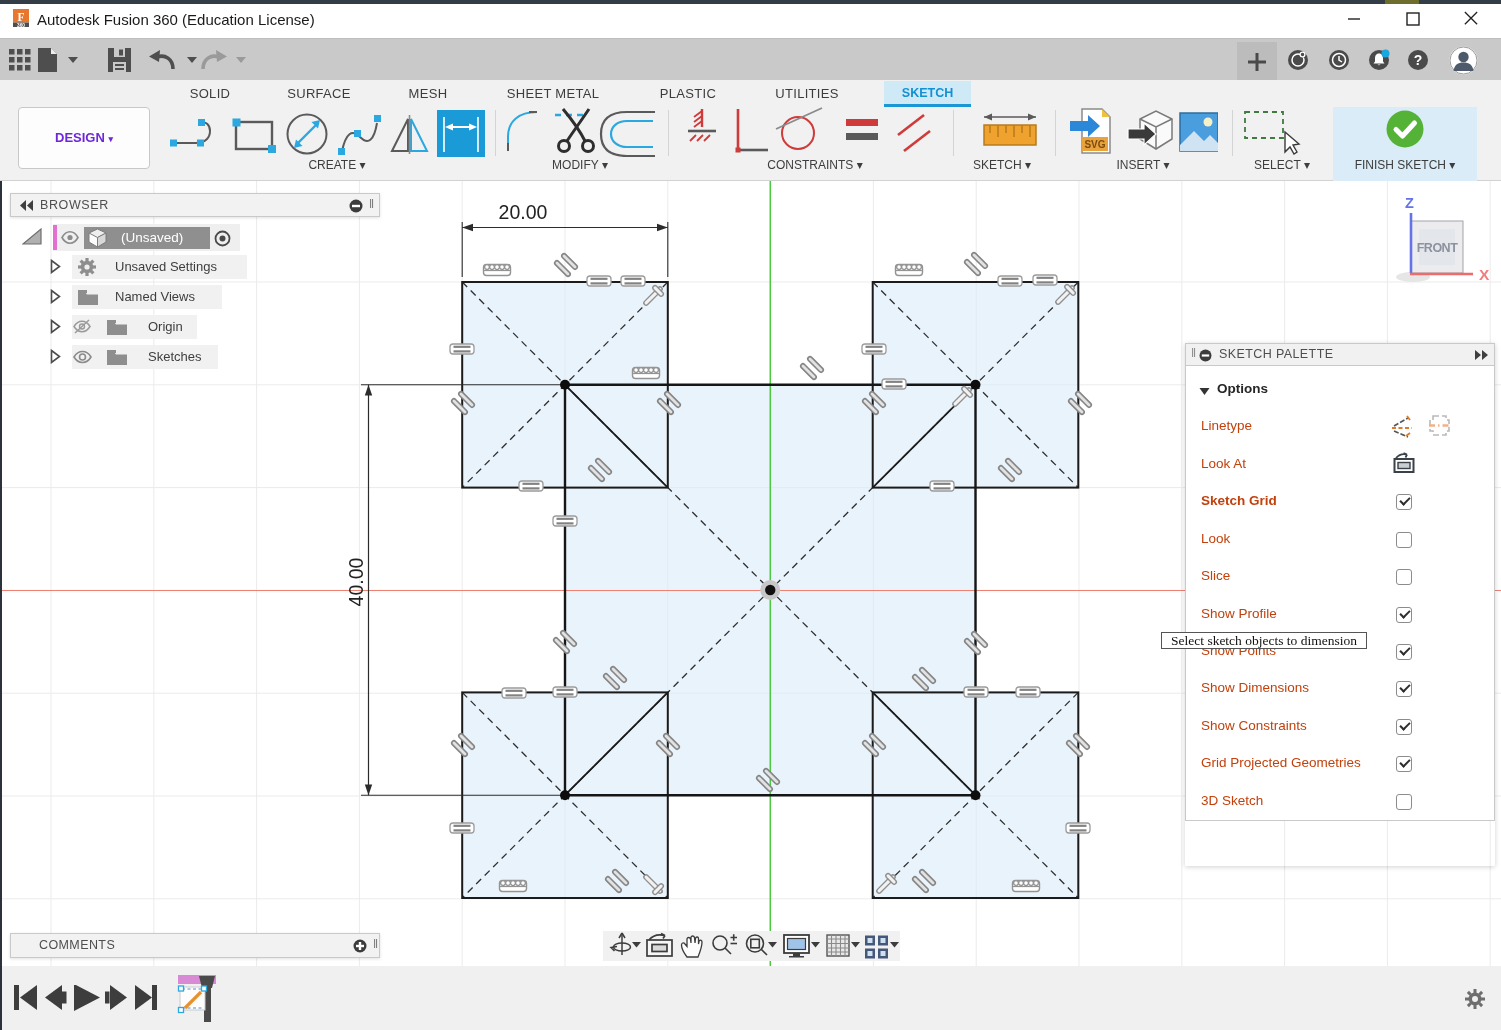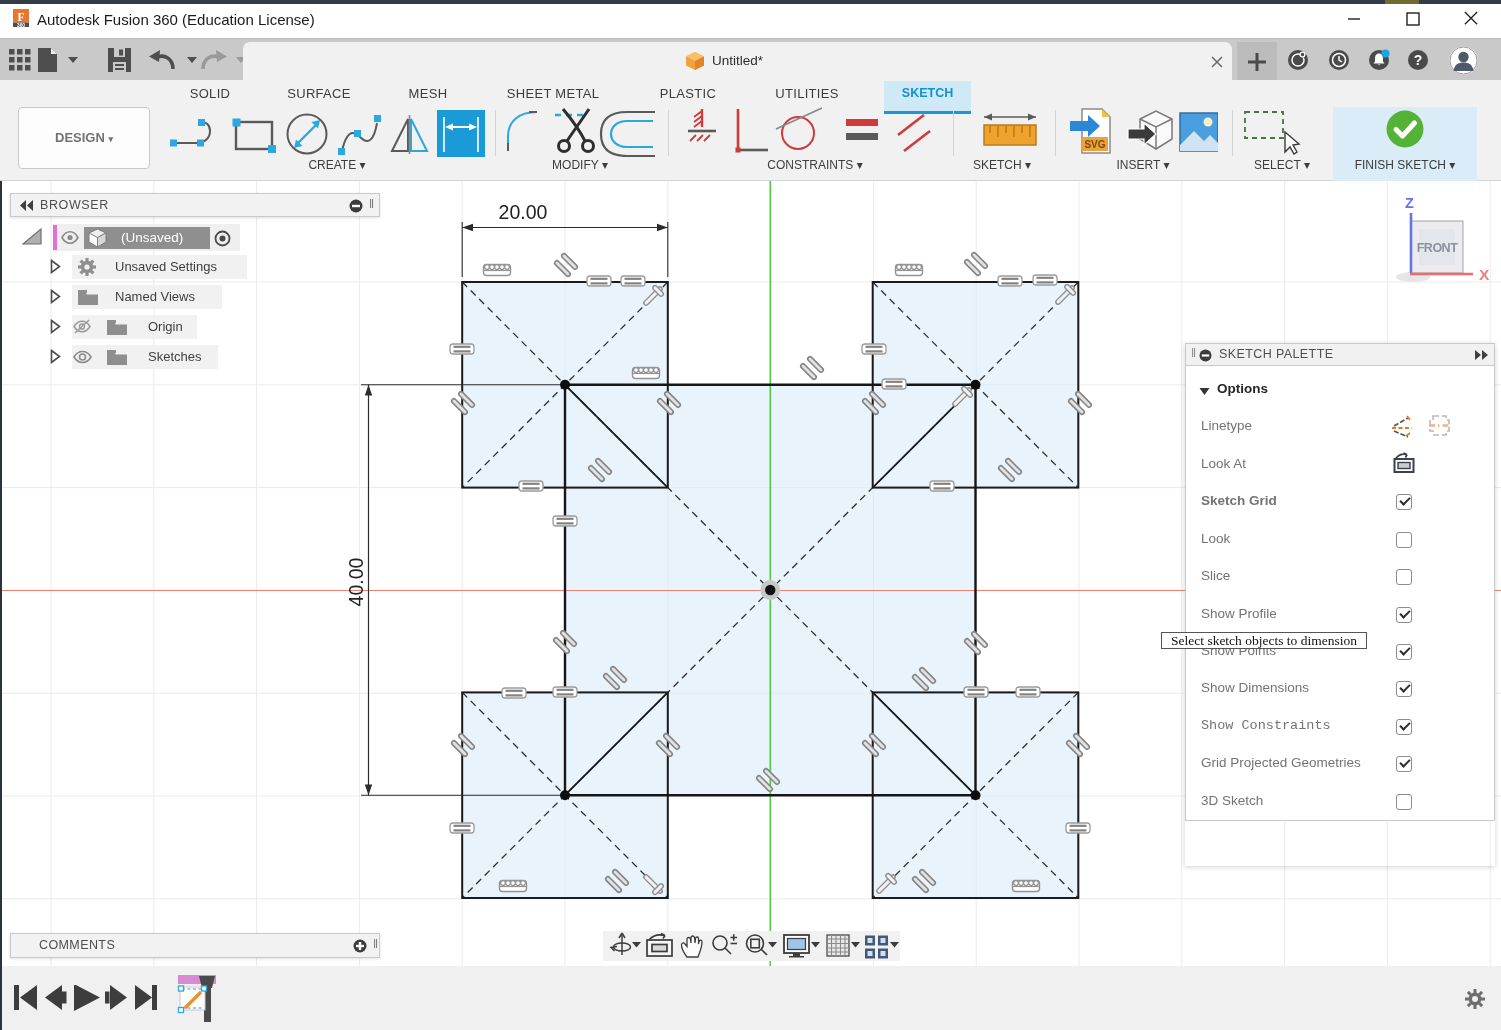--- a/index.html
+++ b/index.html
@@ -8,37 +8,37 @@
   #topstrip .olive { position:absolute; left:1385px; top:0; width:34px; height:4px; background:#6e6d2e; }
   #titlebar { position:absolute; left:0; top:4px; width:1501px; height:34px; background:#fff; }
   #titlebar .appicon { position:absolute; left:13px; top:5px; width:16px; height:18px; }
   #titlebar .title { position:absolute; left:37px; top:7px; font-size:15px; color:#1a1a1a; }
   .winbtn { position:absolute; top:0; width:14px; height:30px; color:#222; }
   #apptoolbar { position:absolute; left:0; top:38px; width:1501px; height:42px; background:#c9c9c9; border-top:1px solid #bdbdbd; }
   #doctab { position:absolute; left:243px; top:3px; width:989px; height:39px; background:#f1f1f1; border-radius:7px 7px 0 0; }
   #plusbtn { position:absolute; left:1237px; top:3px; width:40px; height:39px; background:#bcbcbc; }
   #ribbon { position:absolute; left:0; top:80px; width:1501px; height:101px; background:#f1f1f1; border-bottom:1px solid #d2d2d2; }
   .rtab { position:absolute; top:0; height:27px; font-size:13px; letter-spacing:0.3px; color:#3c3c3c; text-align:center; line-height:27px; }
-  #sketchtab { position:absolute; left:884px; top:1px; width:87px; height:33px; background:#cfe9f7; }
+  #sketchtab { position:absolute; left:884px; top:1px; width:87px; height:26px; background:#cfe9f7; }
   #sketchtab .ul { position:absolute; left:0; bottom:0; width:87px; height:3px; background:#1b97d5; }
   #sketchtab .tx { width:100%; text-align:center; font-size:12.5px; font-weight:bold; color:#1391d1; line-height:24px; }
   .grouplabel { position:absolute; top:78px; font-size:12px; color:#3d3d3d; text-align:center; white-space:nowrap; }
   .gsep { position:absolute; top:30px; width:1px; height:46px; background:#d4d4d4; }
-  #designbox { position:absolute; left:18px; top:27px; width:132px; height:62px; background:#fdfdfd; border:1px solid #c8c8c8; border-radius:4px; text-align:center; line-height:60px; font-size:13px; font-weight:bold; color:#737373; }
+  #designbox { position:absolute; left:18px; top:27px; width:132px; height:62px; background:#fdfdfd; border:1px solid #c8c8c8; border-radius:4px; text-align:center; line-height:60px; font-size:13px; font-weight:bold; color:#6d28d9; }
   #finishblock { position:absolute; left:1333px; top:27px; width:144px; height:74px; background:#d9ecf8; }
   #canvas { position:absolute; left:0; top:181px; width:1501px; height:849px; background:#fff; }
   #leftstrip { position:absolute; left:0; top:0; width:2px; height:849px; background:#2c323c; z-index:50; }
   .panelhdr { position:absolute; background:#f2f2f2; border:1px solid #c9c9c9; font-size:12.5px; color:#4e4e4e; box-shadow:0 1px 3px rgba(0,0,0,0.12); }
   #browserhdr { left:10px; top:12px; width:370px; height:24px; }
   #commentshdr { left:10px; top:752px; width:370px; height:25px; }
   #palette { position:absolute; left:1185px; top:162px; width:310px; height:523px; z-index:30; box-shadow:0 1px 5px rgba(0,0,0,0.18);}
   #palhdr { position:absolute; left:0; top:0; width:310px; height:23px; background:#f1f1f1; border:1px solid #c9c9c9; font-size:12.5px; color:#4e4e4e; }
   #palbody { position:absolute; left:0; top:23px; width:310px; height:455px; background:#fff; border:1px solid #c9c9c9; border-top:none; }
   #palfoot { position:absolute; left:0; top:478px; width:310px; height:45px; background:#f1f1f1; border:1px solid #c9c9c9; border-top:1px solid #d8d8d8; }
-  .palrow { position:absolute; left:15px; font-size:13.5px; color:#737373; }
+  .palrow { position:absolute; left:15px; font-size:13.5px; color:#c2410c; }
   .cbx { position:absolute; left:210px; width:16px; height:16px; border:1px solid #8c8c8c; border-radius:3px; background:#fff; }
   .cbx.on::after { content:""; position:absolute; left:3px; top:2px; width:8px; height:4px; border-left:2.2px solid #2e2e2e; border-bottom:2.2px solid #2e2e2e; transform:rotate(-45deg); }
   #finishbtn { position:absolute; right:17px; top:10px; width:95px; height:24px; background:#f3f3f3; border:1px solid #adadad; font-size:13.5px; color:#8d8d8d; text-align:center; line-height:22px; }
   #tooltip { position:absolute; left:1161px; top:451px; width:206px; height:17px; background:#fff; border:1px solid #555; font-family:"Liberation Serif", serif; font-size:13.5px; color:#111; text-align:center; line-height:15px; z-index:40; }
   #navbar { position:absolute; left:603px; top:750px; width:297px; height:30px; background:#f1f1f1; z-index:20; }
   #timeline { position:absolute; left:0; top:785px; width:1501px; height:64px; background:#f0f0f0; z-index:10; }
 </style>
 </head>
 <body>
 <div id="topstrip">
@@ -92,31 +92,20 @@
   <svg style="position:absolute;left:148px;top:8px;" width="50" height="26" viewBox="0 0 50 26">
     <path d="M25 22 C25 12 17 7 9 10" fill="none" stroke="#4e4e4e" stroke-width="3.6"></path>
     <path d="M12 3 L11 15 L1 9.5 Z" fill="#4e4e4e"></path>
     <path d="M39 10 L49 10 L44 16 Z" fill="#4e4e4e"></path>
   </svg>
   <svg style="position:absolute;left:200px;top:8px;" width="50" height="26" viewBox="0 0 50 26">
     <path d="M3 22 C3 12 11 7 19 10" fill="none" stroke="#9a9a9a" stroke-width="3.6"></path>
     <path d="M16 3 L17 15 L27 9.5 Z" fill="#9a9a9a"></path>
     <path d="M36 10 L46 10 L41 16 Z" fill="#9a9a9a"></path>
   </svg>
-  <div id="doctab">
-    <svg style="position:absolute;left:442px;top:9px;" width="20" height="20" viewBox="0 0 20 20">
-      <path d="M10 1 L19 5.5 L19 14.5 L10 19 L1 14.5 L1 5.5 Z" fill="#f1a23c"></path>
-      <path d="M10 1 L19 5.5 L10 10 L1 5.5 Z" fill="#f7bf68"></path>
-      <path d="M10 10 L19 5.5 L19 14.5 L10 19 Z" fill="#e8822a"></path>
-    </svg>
-    <div style="position:absolute;left:469px;top:11px;font-size:13.5px;color:#2e2e2e;">Untitled*</div>
-    <svg style="position:absolute;left:968px;top:14px;" width="12" height="12" viewBox="0 0 12 12">
-        <path d="M1 1 L11 11 M11 1 L1 11" stroke="#6e6e6e" stroke-width="1.6"></path>
-      </svg>
-  </div>
   <div id="plusbtn">
       <svg style="position:absolute;left:9px;top:9px;" width="22" height="22" viewBox="0 0 22 22">
         <path d="M11 2 L11 20 M2 11 L20 11" stroke="#4a4a4a" stroke-width="3"></path>
       </svg>
     </div>
   <svg style="position:absolute;left:1287px;top:10px;" width="22" height="22" viewBox="0 0 22 22">
     <circle cx="11" cy="11" r="10" fill="#4a4a4a"></circle>
     <circle cx="11" cy="11" r="6" fill="none" stroke="#fff" stroke-width="1.5"></circle>
     <path d="M14 4 L17 8" stroke="#4a4a4a" stroke-width="3"></path>
     <circle cx="15.5" cy="5.5" r="2.4" fill="none" stroke="#fff" stroke-width="1.3"></circle>
@@ -515,21 +504,21 @@
     <div class="palrow" style="top:165px;">Look</div>
         <div class="cbx" style="top:166px;"></div>
     <div class="palrow" style="top:202px;">Slice</div>
         <div class="cbx" style="top:203px;"></div>
     <div class="palrow" style="top:240px;">Show Profile</div>
         <div class="cbx on" style="top:241px;"></div>
     <div class="palrow" style="top:277px;">Show Points</div>
         <div class="cbx on" style="top:278px;"></div>
     <div class="palrow" style="top:314px;">Show Dimensions</div>
         <div class="cbx on" style="top:315px;"></div>
-    <div class="palrow" style="top:352px;font-family:Liberation Mono, monospace;">Show Constraints</div>
+    <div class="palrow" style="top:352px;">Show Constraints</div>
         <div class="cbx on" style="top:353px;"></div>
     <div class="palrow" style="top:389px;">Grid Projected Geometries</div>
         <div class="cbx on" style="top:390px;"></div>
     <div class="palrow" style="top:427px;">3D Sketch</div>
         <div class="cbx" style="top:428px;"></div>
   </div>
 </div>
 <div id="tooltip">Select sketch objects to dimension</div>
 
 <div id="commentshdr" class="panelhdr">

